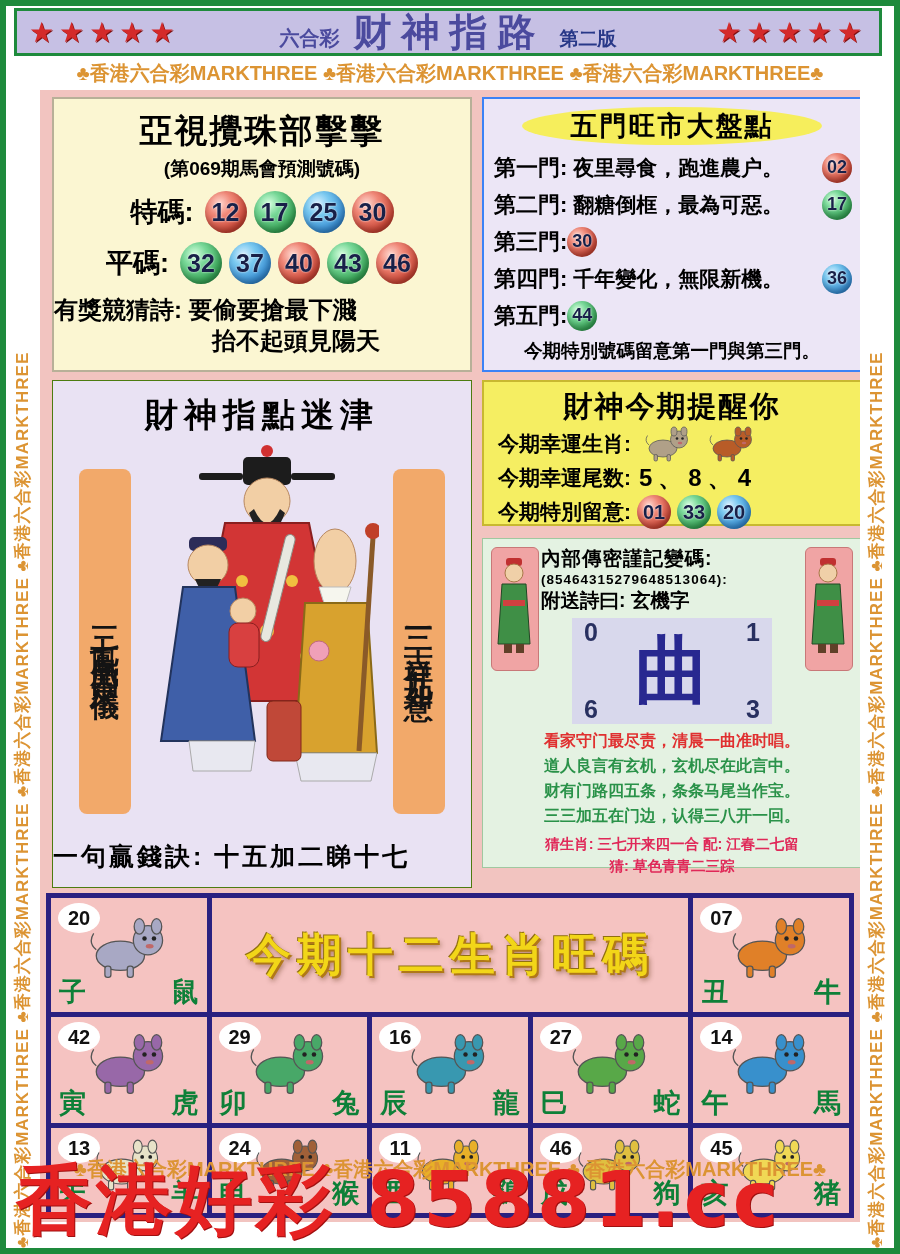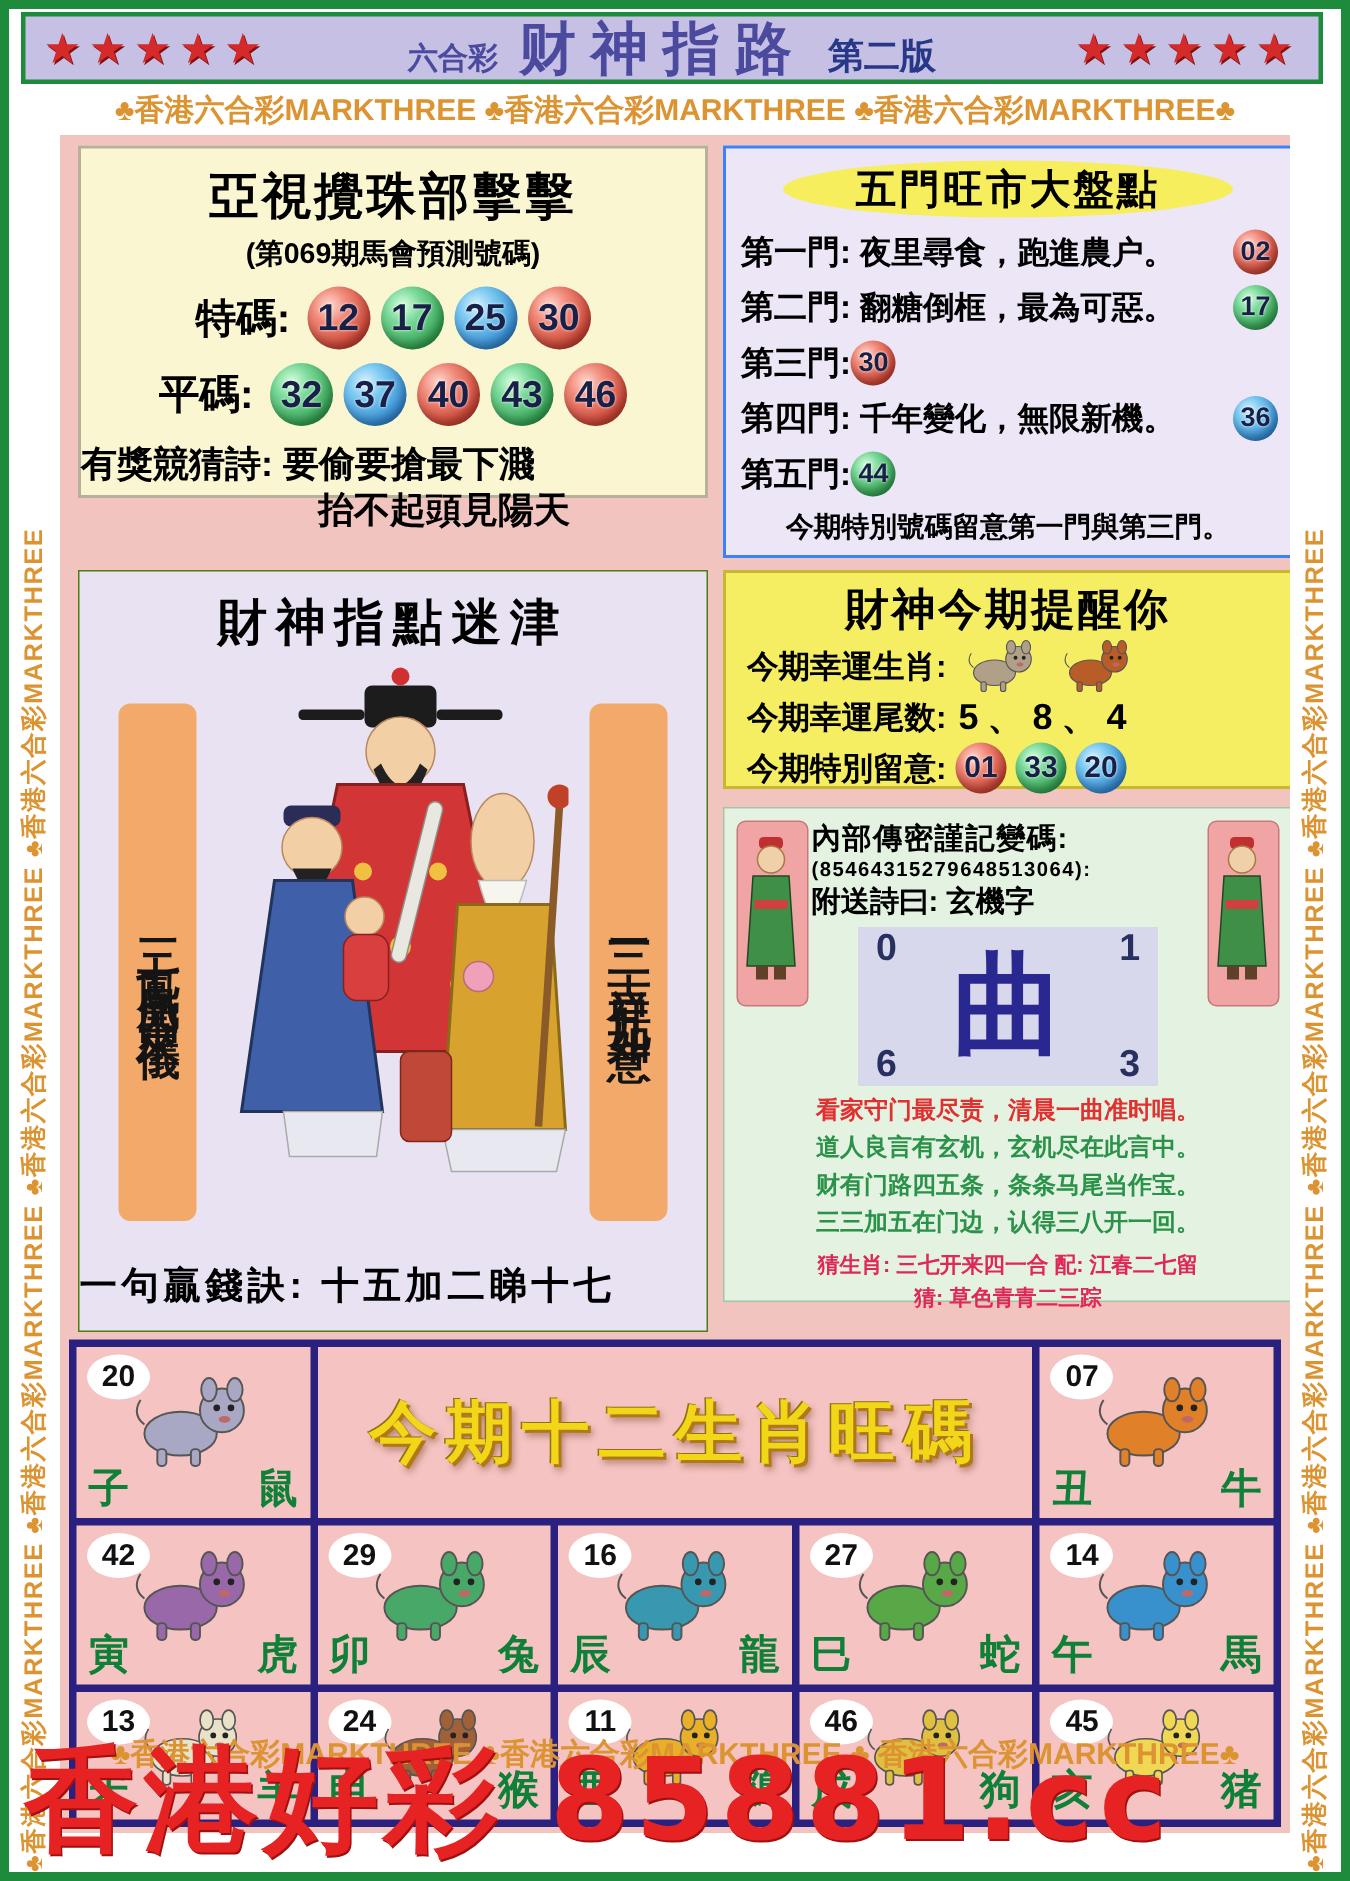--- a/index.html
+++ b/index.html
@@ -15,31 +15,31 @@
       font-weight:bold;font-size:17px;color:#dc9433;line-height:34px;white-space:nowrap;letter-spacing:1px;}
 
   
   .header{position:absolute;left:14px;top:8px;width:868px;height:48px;background:#c6c0e4;
       border:3px solid #1e8a3c;box-sizing:border-box;display:flex;align-items:center;
       justify-content:space-between;padding:0 12px;z-index:6;}
   .stars{color:#d42a2a;font-size:28px;letter-spacing:5px;text-shadow:1px 1px 0 #801010;}
   .header-center{display:flex;align-items:baseline;gap:14px;color:#4b4a9e;}
   .brand{font-size:20px;font-weight:bold;}
   .main-title{font-size:38px;font-weight:bold;letter-spacing:10px;font-family:"Liberation Serif",serif;}
-  .edition{font-size:24px;font-weight:bold;color:#283888;}
+  .edition{font-size:19px;font-weight:bold;color:#283888;}
 
   .marquee{position:absolute;left:40px;width:820px;height:30px;display:flex;justify-content:center;
       align-items:center;font-weight:bold;font-size:20px;color:#dc9433;white-space:nowrap;z-index:6;}
   .marquee.top{top:58px}.marquee.bottom{top:1154px}
 
   .content{position:absolute;left:40px;top:90px;width:820px;height:1132px;background:#f2c4c0;z-index:4;}
   .box{position:absolute;box-sizing:border-box;}
 
   
-  #box-prediction{left:12px;top:7px;width:420px;height:235px;background:#fbf6d2;border:2px solid #b8b098;text-align:center;}
+  #box-prediction{left:12px;top:7px;width:420px;height:275px;background:#fbf6d2;border:2px solid #b8b098;text-align:center;}
   .bp-title{font-size:33px;font-weight:bold;margin-top:10px;letter-spacing:2px;font-family:"Liberation Serif",serif;}
   .bp-sub{font-size:19px;font-weight:bold;margin-top:2px;}
   .ball-row{display:flex;align-items:center;justify-content:center;gap:7px;margin-top:9px;}
   .ball-row .lbl{font-size:27px;font-weight:bold;margin-right:4px;}
   .bp-poem{margin-top:10px;text-align:left;font-size:24px;font-weight:bold;line-height:31px;}
   .bp-poem .l2{margin-left:158px;}
 
   
   .ball{display:inline-flex;align-items:center;justify-content:center;border-radius:50%;font-weight:bold;
       color:#182048;box-shadow:inset -2px -4px 6px rgba(0,0,0,.28);text-shadow:0 0 2px #fff;}

